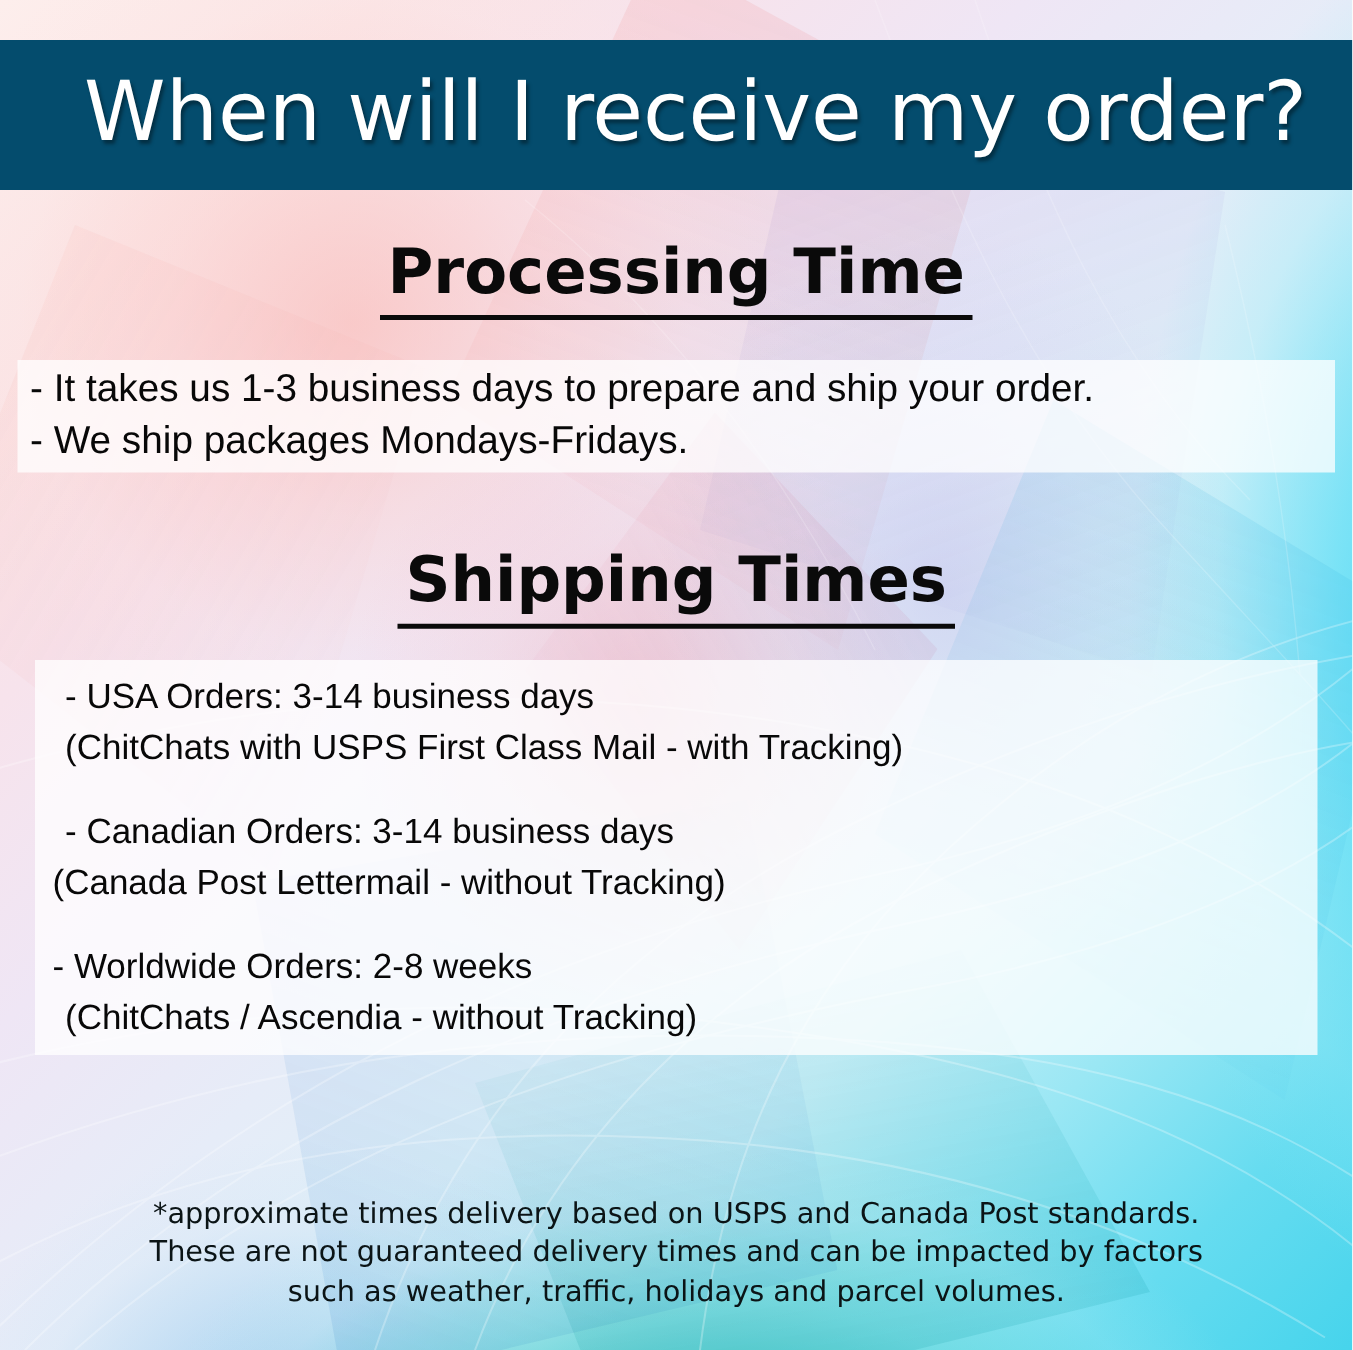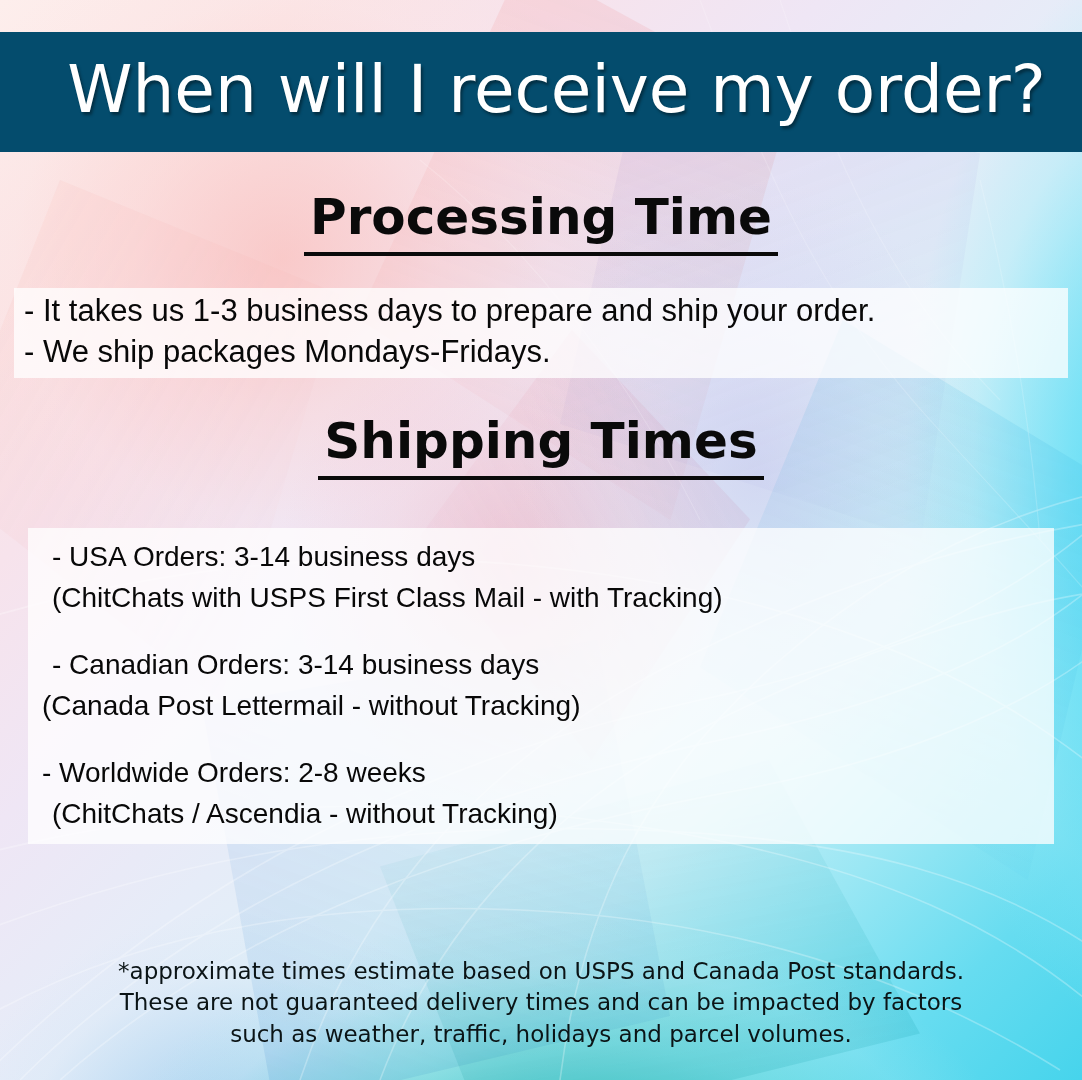--- a/index.html
+++ b/index.html
@@ -162,21 +162,21 @@
     font-weight: 400;
     color: #0a0a0a;
     line-height: 1;
   }
   .section-heading span {
     border-bottom: 4px solid #0a0a0a;
     padding: 0 6px 6px 6px;
     font-weight: bold;
   }
   #processing-heading { top: 192px; }
-  #shipping-heading   { top: 416px; }
+  #shipping-heading   { top: 439px; }
 
   .panel {
     position: absolute;
     background: rgba(255,255,255,0.76);
     box-sizing: border-box;
   }
 
   .panel-line {
     font-family: Liberation Sans, sans-serif;
     color: #080808;
@@ -298,19 +298,19 @@
       </div>
 
       <div class="ship-group">
         <div class="panel-line indent-0">- Worldwide Orders: 2-8 weeks</div>
         <div class="panel-line indent-1">(ChitChats / Ascendia - without Tracking)</div>
       </div>
 
     </div>
 
     <div id="footnote">
-      <div>*approximate times estimate based on USPS and Canada Post standards.</div>
+      <div>*approximate times delivery based on USPS and Canada Post standards.</div>
       <div>These are not guaranteed delivery times and can be impacted by factors</div>
       <div>such as weather, traffic, holidays and parcel volumes.</div>
     </div>
 
   </div>
 </div>
 
 </body></html>

